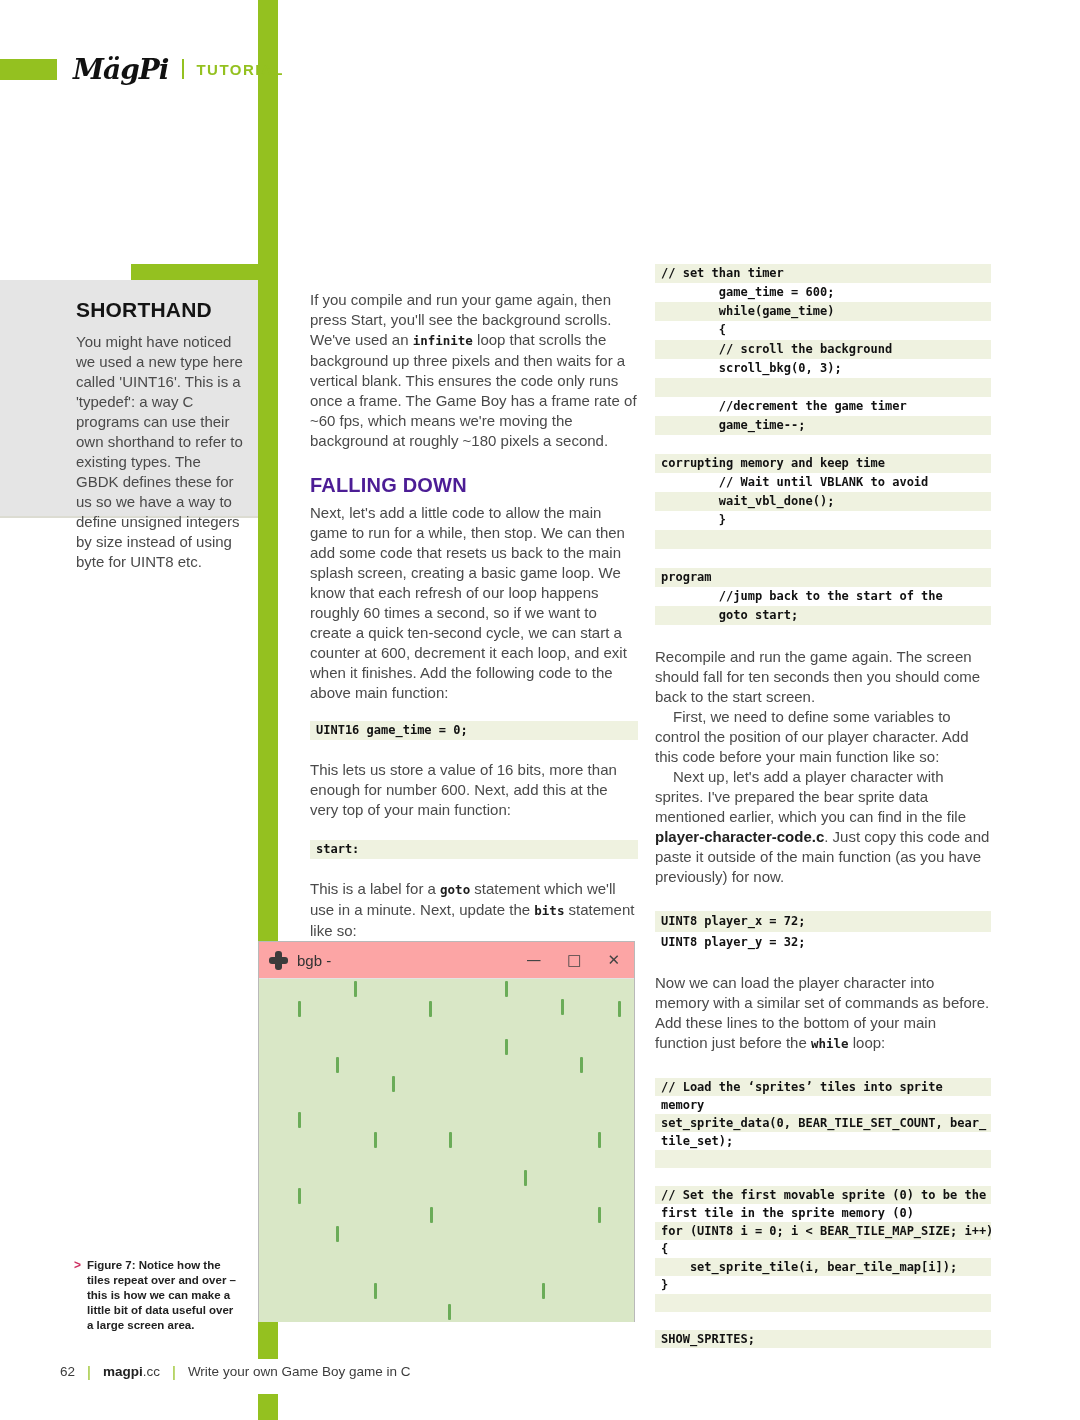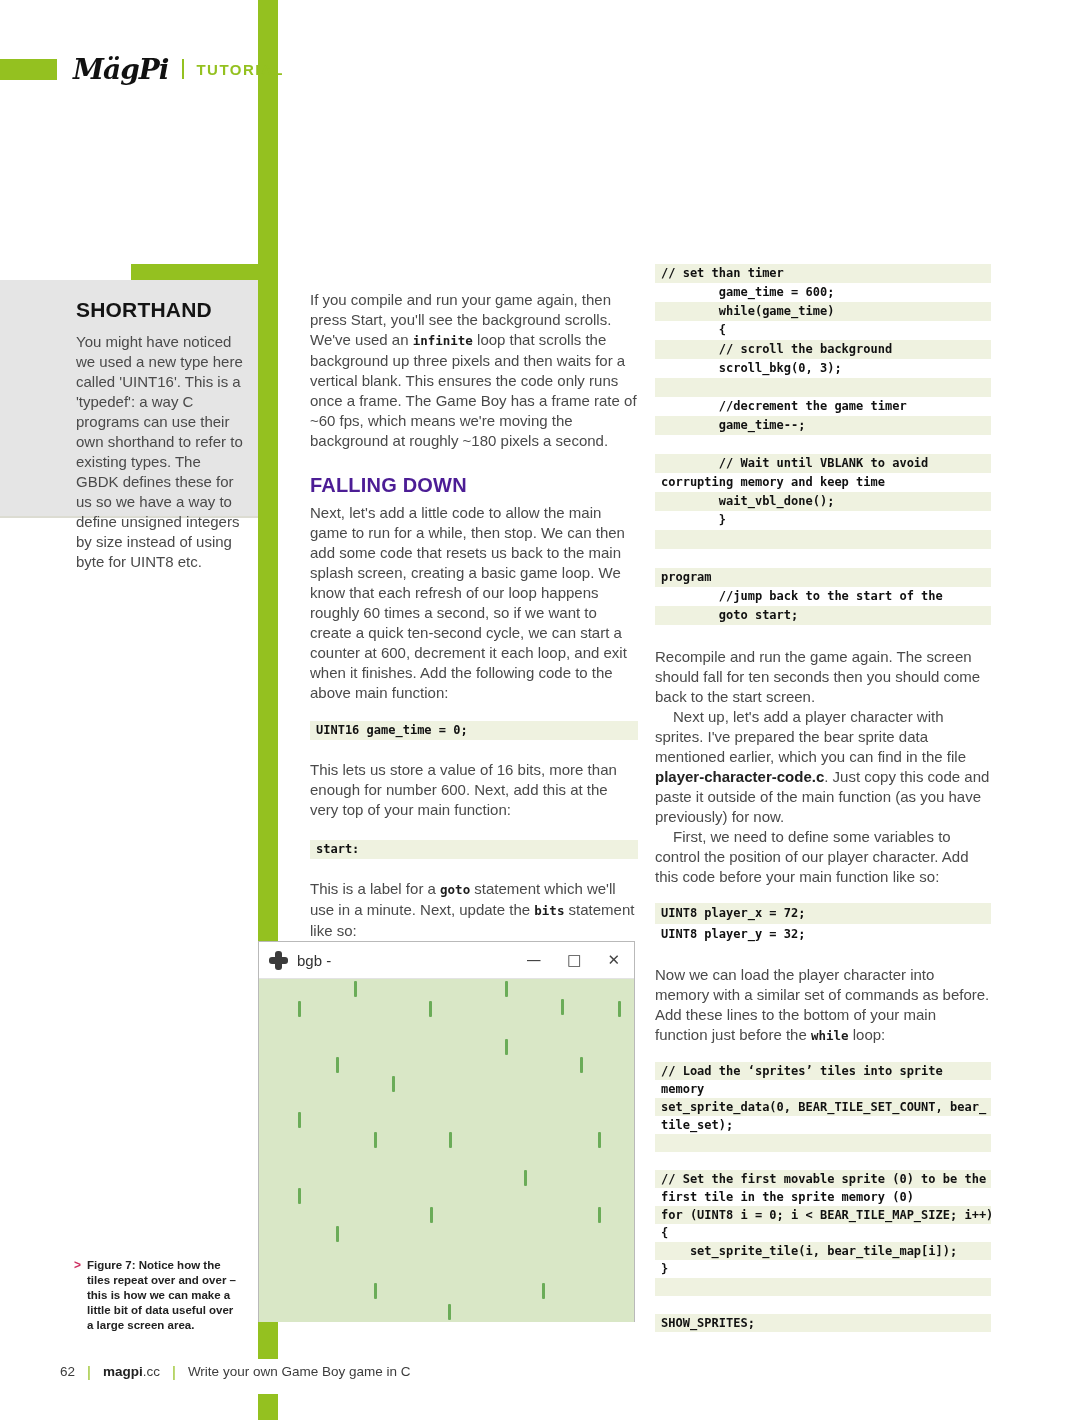--- a/index.html
+++ b/index.html
@@ -28,37 +28,37 @@
   .shorthand h3{margin:0 0 10px;font-size:21px;font-weight:800;color:#141414;letter-spacing:.2px;}
   .shorthand p{margin:0;font-size:13.3px;line-height:21.4px;color:#585858;}
 
   
   .col-mid{position:absolute;left:310px;top:262px;width:328px;margin-top:28px;}
   .col-right{position:absolute;left:655px;top:264px;width:336px;}
   .page p{margin:0;font-size:15px;line-height:20px;color:#4a4a4a;}
   .page p + p{margin-top:0;}
   p.ind{text-indent:18px;}
   h2.section{margin:23px 0 6px;font-size:20px;font-weight:800;color:#4c1d95;letter-spacing:.2px;}
-  .mt16{margin-top:16px;} .mt18{margin-top:18px;} .mt20{margin-top:20px;} .mt22{margin-top:22px;}
+  .mt16{margin-top:24px;} .mt18{margin-top:18px;} .mt20{margin-top:20px;} .mt22{margin-top:22px;}
   code, .code{font-family:"DejaVu Sans Mono",monospace;font-weight:bold;color:#1c1c1c;}
   p code{font-size:12.5px;}
   p b{color:#222;}
 
   
   .codeblock{width:100%;}
   .cl{font-family:"DejaVu Sans Mono",monospace;font-weight:bold;font-size:12px;
       line-height:19px;white-space:pre;color:#111;padding-left:6px;box-sizing:border-box;}
   .cl:nth-child(odd){background:#eff2e0;}
   .tight .cl{line-height:18px;}
   .cb2 .cl{line-height:21px;}
 
   
   .emu{position:absolute;left:258px;top:941px;width:377px;height:381px;
        border:1px solid #b9b9b9;box-sizing:border-box;background:#d9e7c6;}
-  .emu-titlebar{height:37px;background:#ffffff;display:flex;align-items:center;
+  .emu-titlebar{height:37px;background:#fca5a5;display:flex;align-items:center;
                 border-bottom:1px solid #e3e3e3;padding:0 10px;box-sizing:border-box;}
   .emu-title{font-size:15px;color:#333;margin-left:9px;flex:1;}
   .dpad{position:relative;width:19px;height:19px;}
   .dpad:before,.dpad:after{content:"";position:absolute;background:#3b3b3b;border-radius:3px;}
   .dpad:before{left:6px;top:0;width:7px;height:19px;}
   .dpad:after{left:0;top:6px;width:19px;height:7px;}
   .emu-btns{display:flex;align-items:center;gap:26px;margin-right:4px;}
   .emu-btn{font-size:15px;color:#444;line-height:1;cursor:default;font-family:"DejaVu Sans",sans-serif;}
   .emu-canvas{position:relative;width:100%;height:343px;background:#d9e7c6;overflow:hidden;}
   .dash{position:absolute;width:3px;height:16px;background:#6bac58;border-radius:1px;}
@@ -123,34 +123,34 @@
         <div class="cl">// set than timer</div>
         <div class="cl">        game_time = 600;</div>
         <div class="cl">        while(game_time)</div>
         <div class="cl">        {</div>
         <div class="cl">        // scroll the background</div>
         <div class="cl">        scroll_bkg(0, 3);</div>
         <div class="cl">&nbsp;</div>
         <div class="cl">        //decrement the game timer</div>
         <div class="cl">        game_time--;</div>
         <div class="cl">&nbsp;</div>
+        <div class="cl">corrupting memory and keep time</div>
         <div class="cl">        // Wait until VBLANK to avoid</div>
-        <div class="cl">corrupting memory and keep time</div>
         <div class="cl">        wait_vbl_done();</div>
         <div class="cl">        }</div>
         <div class="cl">&nbsp;</div>
         <div class="cl">&nbsp;</div>
         <div class="cl">program</div>
         <div class="cl">        //jump back to the start of the</div>
         <div class="cl">        goto start;</div>
       </div>
     <div class="mt22">
         <p>Recompile and run the game again. The screen should fall for ten seconds then you should come back to the start screen.</p>
+        <p class="ind">First, we need to define some variables to control the position of our player character. Add this code before your main function like so:</p>
         <p class="ind">Next up, let's add a player character with sprites. I've prepared the bear sprite data mentioned earlier, which you can find in the file <b>player-character-code.c</b>. Just copy this code and paste it outside of the main function (as you have previously) for now.</p>
-        <p class="ind">First, we need to define some variables to control the position of our player character. Add this code before your main function like so:</p>
       </div>
     <div class="codeblock cb2 mt16">
         <div class="cl">UINT8 player_x = 72;</div>
         <div class="cl">UINT8 player_y = 32;</div>
       </div>
     <div class="mt20">
         <p>Now we can load the player character into memory with a similar set of commands as before. Add these lines to the bottom of your main function just before the <code>while</code> loop:</p>
       </div>
     <div class="codeblock tight mt16">
         <div class="cl">// Load the ‘sprites’ tiles into sprite</div>

